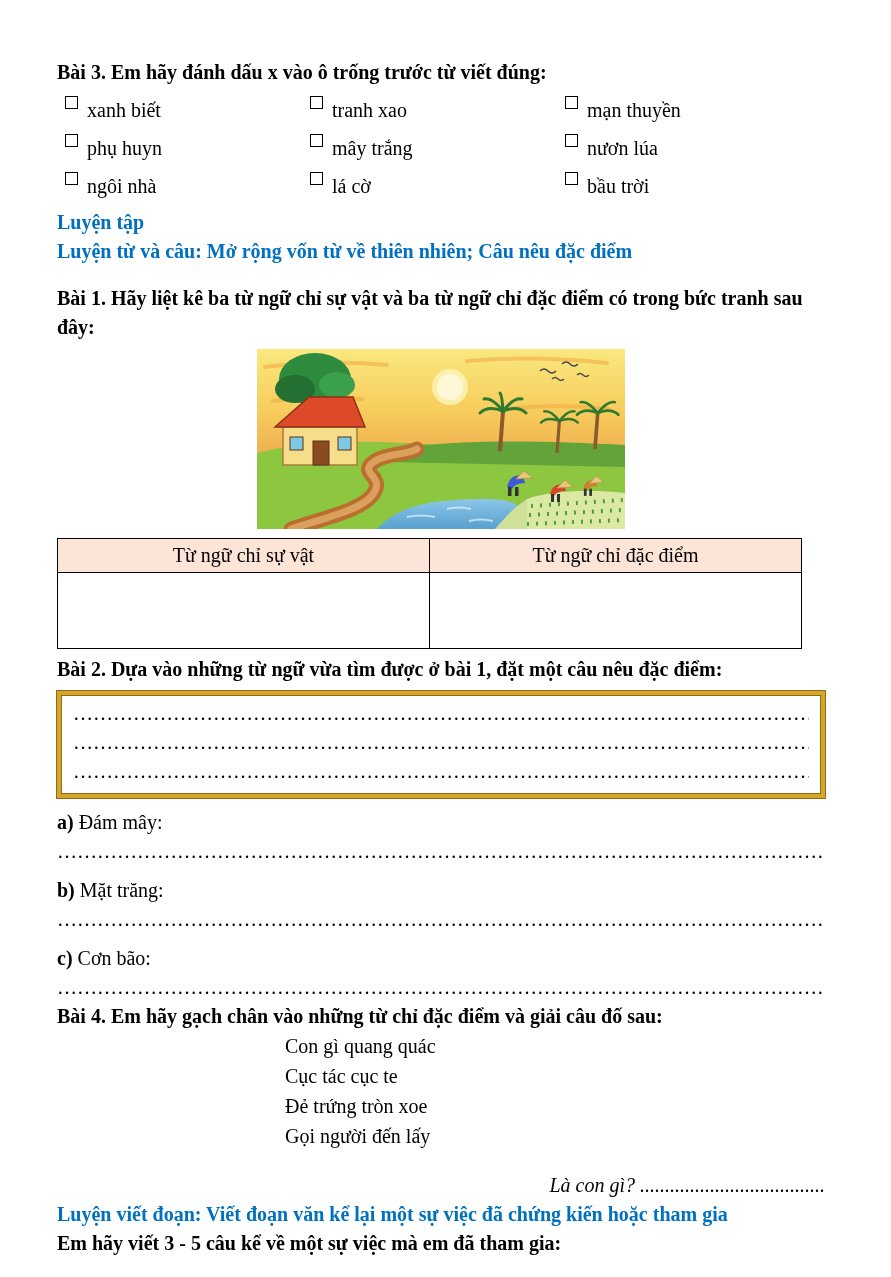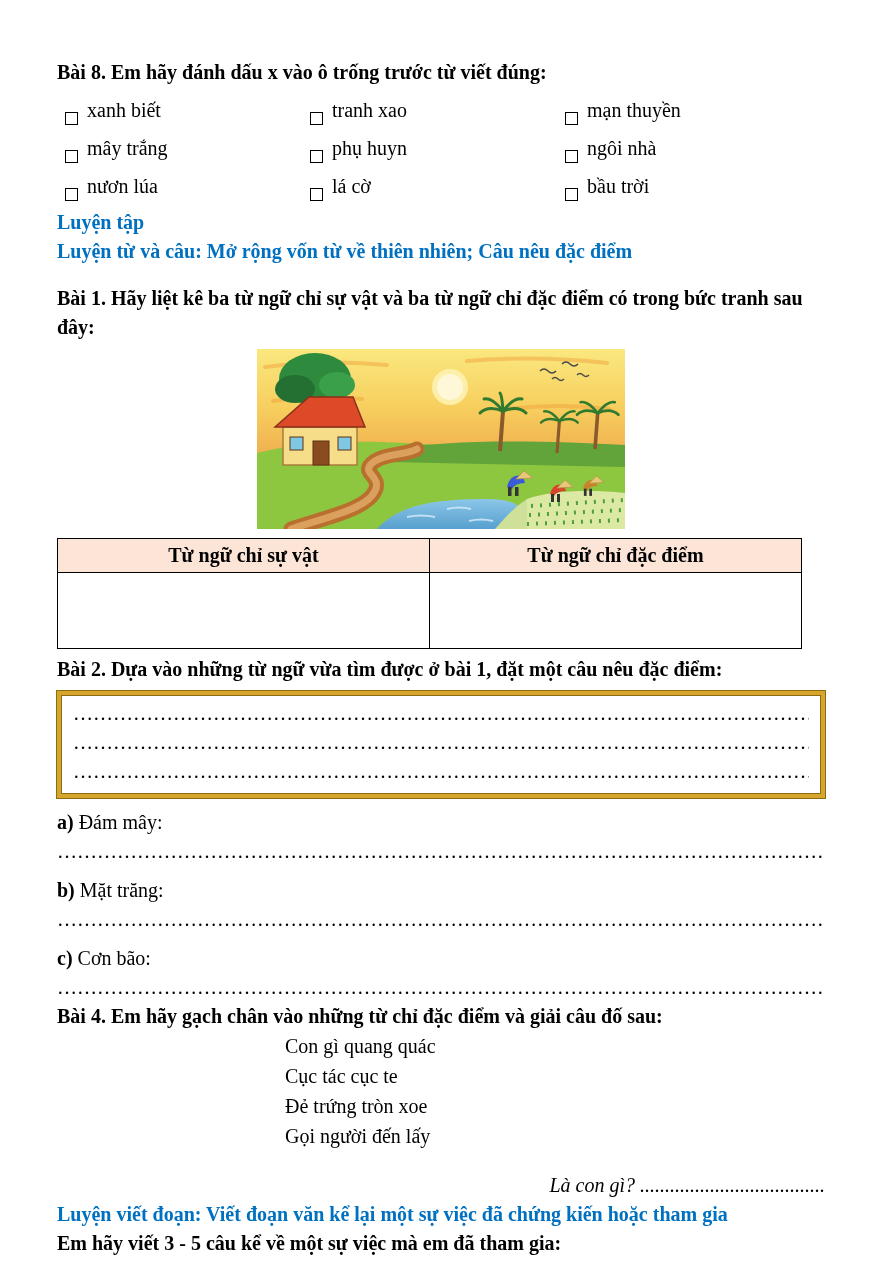--- a/index.html
+++ b/index.html
@@ -20,41 +20,41 @@
   .i { font-style: italic; }
   .blue { color: var(--accent_blue, #0070c0); }
   .mt2 { margin-top: 18px; }
 
   .word-grid {
     display: grid;
     grid-template-columns: 245px 255px auto;
     row-gap: 9px;
     margin: 9px 0 7px 8px;
   }
-  .word { display: flex; align-items: flex-end; gap: 9px; }
+  .word { display: flex; align-items: flex-start; gap: 9px; }
   .cb {
     width: 13px; height: 13px;
     border: 1.4px solid #000;
     display: inline-block;
     flex: none;
     background: #fff;
   }
 
   .illu-wrap { width: 368px; margin: 7px auto 6px; }
   .illu-wrap svg { display: block; }
 
   table.answer-table {
     border-collapse: collapse;
     width: 97%;
     margin: 9px 0 6px 0;
   }
   table.answer-table th {
     border: 1px solid #000;
     background: var(--table_header_bg, #fce4d6);
-    font-weight: bold;
+    font-weight: normal;
     text-align: center;
     padding: 2px 4px;
     height: 30px;
     width: 50%;
   }
   table.answer-table td { border: 1px solid #000; height: 76px; }
 
   .golden-box {
     border: 4px solid var(--box_border, #d6a62c);
     box-shadow: inset 0 0 0 1px #8f6b14, 0 0 0 1px #8f6b14;
@@ -77,50 +77,50 @@
     left: 0; bottom: 12px;
     width: 5px; height: 22px;
     background: #2e74b5;
   }
 </style>
 </head>
 <body>
 
 <div class="page">
 
-  <div class="b">Bài 8. Em hãy đánh dấu x vào ô trống trước từ viết đúng:</div>
+  <div class="b">Bài 3. Em hãy đánh dấu x vào ô trống trước từ viết đúng:</div>
 
   <div class="word-grid">
     <div class="word">
       <span class="cb"></span>
       <span>xanh biết</span>
     </div>
     <div class="word">
       <span class="cb"></span>
       <span>tranh xao</span>
     </div>
     <div class="word">
       <span class="cb"></span>
       <span>mạn thuyền</span>
     </div>
     <div class="word">
       <span class="cb"></span>
+      <span>phụ huyn</span>
+    </div>
+    <div class="word">
+      <span class="cb"></span>
       <span>mây trắng</span>
     </div>
     <div class="word">
       <span class="cb"></span>
-      <span>phụ huyn</span>
+      <span>nươn lúa</span>
     </div>
     <div class="word">
       <span class="cb"></span>
       <span>ngôi nhà</span>
-    </div>
-    <div class="word">
-      <span class="cb"></span>
-      <span>nươn lúa</span>
     </div>
     <div class="word">
       <span class="cb"></span>
       <span>lá cờ</span>
     </div>
     <div class="word">
       <span class="cb"></span>
       <span>bầu trời</span>
     </div>
   </div>

